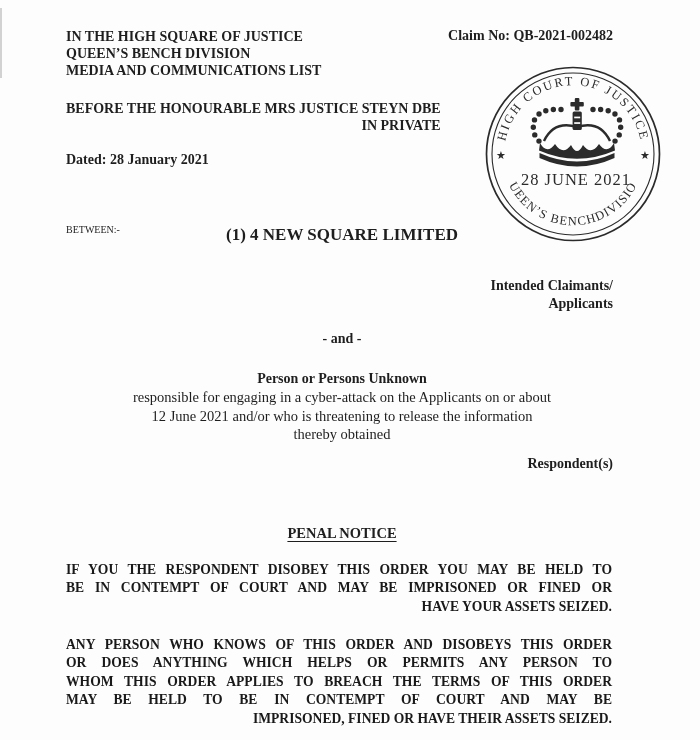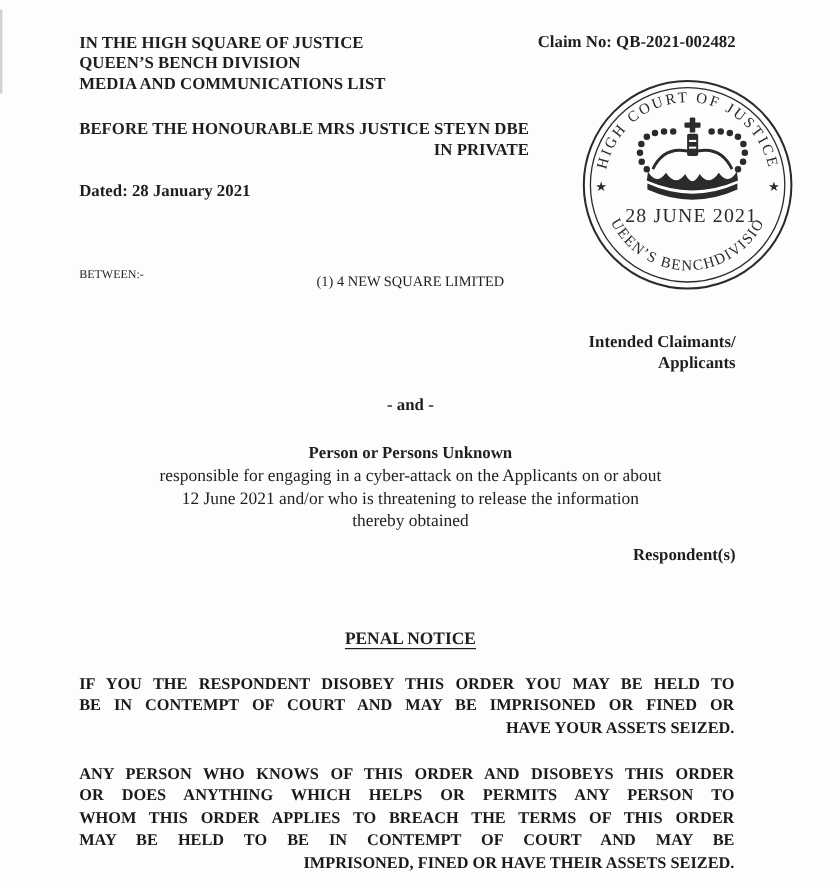--- a/index.html
+++ b/index.html
@@ -15,21 +15,21 @@
   .abs{position:absolute;}
   .scan-edge{position:absolute;left:0;top:8px;width:2px;height:70px;background:#c3c3c3;opacity:.75;}
 
   .court-block{left:66px;top:28px;font-size:14px;line-height:17.2px;font-weight:bold;}
   .claim{right:87px;top:28px;font-size:14px;font-weight:bold;text-align:center;}
   .before-block{left:66px;top:100px;font-size:14px;line-height:17.2px;font-weight:bold;text-align:right;}
   .dated{left:66px;top:152px;font-size:14px;font-weight:bold;}
   .between{left:66px;top:186px;font-size:10px;font-weight:normal;margin-top:38px;}
 
   .center-col{left:40px;width:604px;text-align:center;}
-  .party-claimants{top:225px;font-size:12px;line-height:19px;font-weight:normal;}
+  .party-claimants{top:225px;font-size:17px;line-height:19px;font-weight:bold;}
   .role{right:87px;text-align:right;font-size:14px;line-height:18px;font-weight:bold;}
   .role-claimants{top:277px;}
   .and-sep{top:331px;font-size:14px;font-weight:bold;}
   .party-defendants{top:370px;line-height:18.3px;}
   .party-defendants .dname{font-weight:bold;font-size:14px;}
   .party-defendants .ddesc{font-weight:normal;font-size:14.5px;}
   .role-defendants{top:455px;line-height:18.5px;}
 
   .penal-heading{top:525px;font-size:14.5px;font-weight:bold;}
   .penal-heading span{text-decoration:underline;text-decoration-thickness:1.4px;text-underline-offset:2.5px;}

